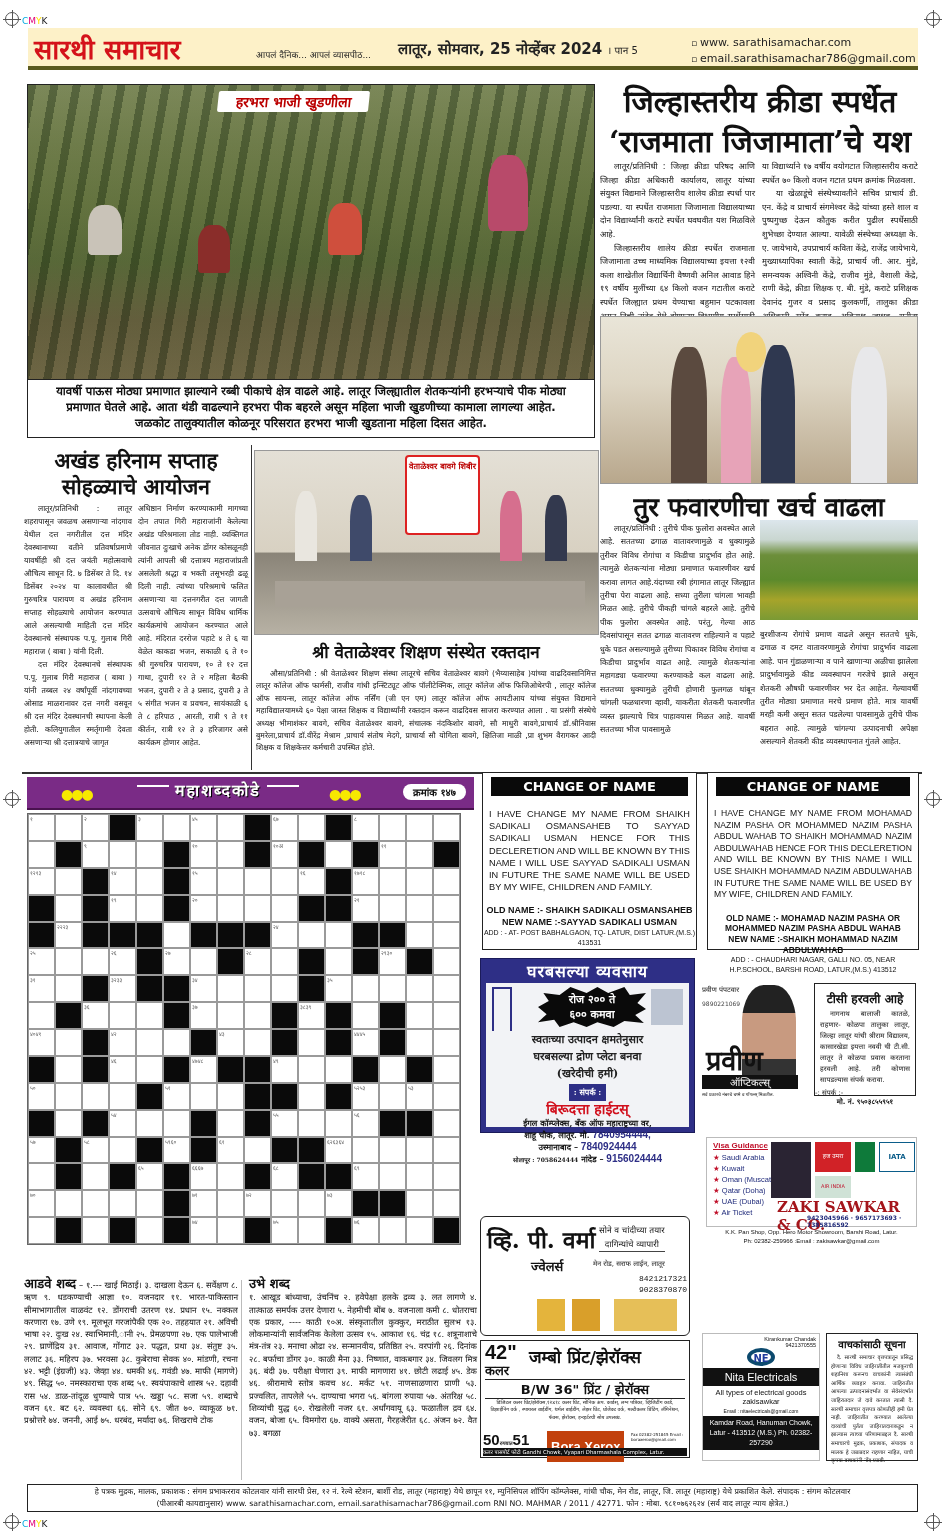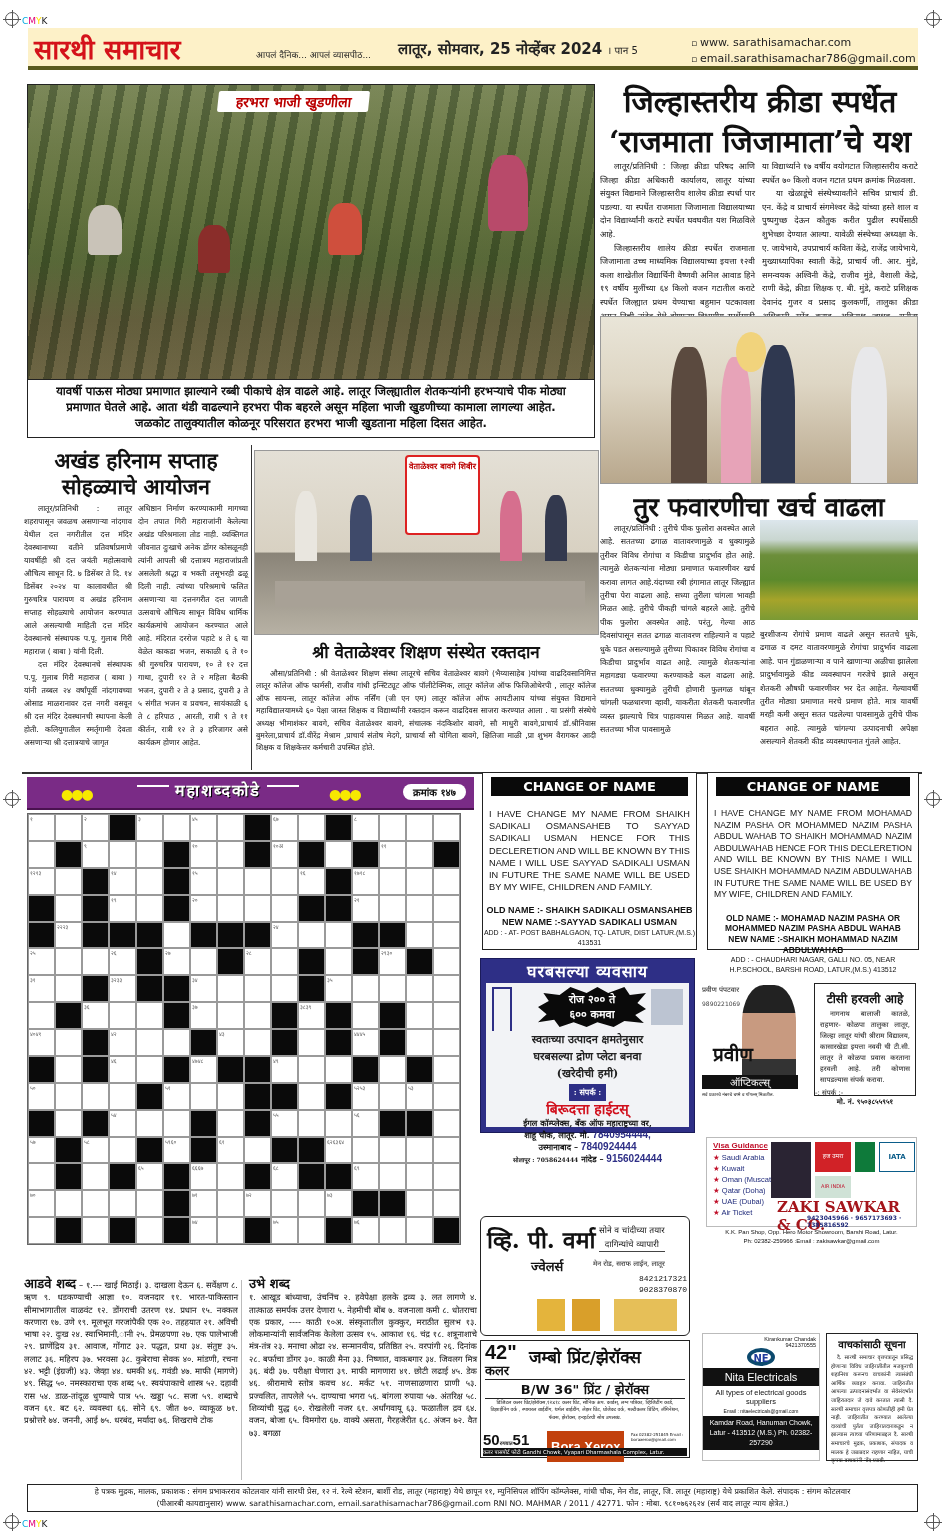--- a/index.html
+++ b/index.html
@@ -595,21 +595,21 @@
         <div><span style="font-size:6px">सोलापूर : 7058624444</span> <span>नांदेड –</span> <b>9156024444</b></div>
       </div>
     </div>
   </div>
 </div>
 
 <div class="ad pravin">
   <div style="font-size:7px">प्रवीण पंपटवार</div>
   <div style="font-size:6px;color:#444;margin-top:6px">9890221069</div>
   <div style="position:absolute;left:40px;top:0;width:54px;height:92px;background:linear-gradient(180deg,#222 0 30%,#c89a80 30% 80%,#333 80%);border-radius:40% 40% 0 0"></div>
-  <div style="position:absolute;left:11px;top:56px;font-family:Liberation Sans, sans-serif;font-weight:bold;font-size:19px">प्रवीण</div>
+  <div style="position:absolute;left:4px;top:56px;font-family:Liberation Sans, sans-serif;font-weight:bold;font-size:27px">प्रवीण</div>
   <div style="position:absolute;left:0;top:90px;width:96px;background:#111;color:#fff;font-size:10px;text-align:center">ऑप्टिकल्स्</div>
   <div style="position:absolute;left:0;top:106px;font-size:4.5px;white-space:nowrap">सर्व प्रकारचे नंबरचे चष्मे व गॉगल्स् मिळतील.</div>
 </div>
 
 <div class="ad tc">
   <div style="font-weight:bold;font-size:12px;text-align:center;margin-top:6px">टीसी हरवली आहे</div>
   <div style="font-size:7px;line-height:11px;padding:2px 5px;text-align:justify;text-indent:10px">नागनाथ बालाजी कातळे, राहणार- कोळपा तालुका लातूर, जिल्हा लातूर यांची श्रीराम विद्यालय, कासारखेडा इयत्ता नववी ची टी.सी. लातूर ते कोळपा प्रवास करताना हरवली आहे. तरी कोणास सापडल्यास संपर्क करावा.</div>
   <div style="font-size:7px;text-align:left">-: संपर्क :-</div>
   <div style="font-size:7px;text-align:center;font-weight:bold">मो. नं. ९५०३८५५९५१</div>
 </div>
@@ -662,21 +662,21 @@
   <div style="position:absolute;left:66px;top:90px;background:#c2410c;color:#fff;font-family:'Liberation Sans',sans-serif;font-weight:bold;font-size:13px;padding:8px 4px">Bora Xerox</div>
   <div style="position:absolute;left:150px;top:91px;font-size:4px;width:56px">Fax 02382-251845 Email : boraxerox@gmail.com</div>
   <div style="position:absolute;left:2px;bottom:1px;right:2px;background:#111;color:#fff;font-size:5.3px;white-space:nowrap;overflow:hidden"><span>कलर पासपोर्ट फोटो</span> <span>Gandhi Chowk, Vyapari Dharmashala Complex, Latur.</span></div>
 </div>
 
 <div class="ad nita">
   <div style="text-align:right;font-family:'Liberation Sans',sans-serif;font-size:5.5px;padding:2px 3px 0">Kirankumar Chandak</div>
   <div style="text-align:right;font-family:'Liberation Sans',sans-serif;font-size:5.5px;padding:0 3px">9421370555</div>
   <div style="width:28px;height:18px;margin:0 auto;border:4px solid #0c4a6e;border-radius:50%;color:#1f3a9a;font-weight:bold;font-size:10px;text-align:center;line-height:14px">NE</div>
   <div style="background:#111;color:#fff;font-family:'Liberation Sans',sans-serif;font-size:11px;text-align:center;padding:3px 16px;margin-top:2px">Nita Electricals</div>
-  <div style="font-family:'Liberation Sans',sans-serif;font-size:7.5px;text-align:center;padding:2px 8px">All types of electrical goods suppliers</div>
+  <div style="font-family:'Liberation Sans',sans-serif;font-size:7.5px;text-align:center;padding:2px 8px">All types of electrical goods zakisawkar</div>
   <div style="font-family:'Liberation Sans',sans-serif;font-size:5px;text-align:center">Email : nitaelectricals@gmail.com</div>
   <div style="background:#111;color:#fff;font-family:'Liberation Sans',sans-serif;font-size:7px;line-height:10px;text-align:center;padding:2px 6px;margin-top:2px">Kamdar Road, Hanuman Chowk, Latur - 413512 (M.S.) Ph. 02382-257290</div>
 </div>
 
 <div class="ad notice">
   <div style="font-weight:bold;font-size:10px;text-align:center;padding-top:3px">वाचकांसाठी सूचना</div>
   <div style="font-size:5.4px;line-height:8.6px;text-align:justify;padding:2px 4px;text-indent:6px">दै. सारथी समाचार वृत्तपत्रातून प्रसिद्ध होणाऱ्या विविध जाहिरातीतील मजकुराची शहानिशा करूनच वाचकांनी त्यासंबंधी आर्थिक व्यवहार करावा. जाहिरातीत आपल्या उत्पादनासंदर्भात वा सेवेसंदर्भात जाहिरातदार जे दावे करतात त्यासी दै. सारथी समाचार वृत्तपत्र कोणतीही हमी घेत नाही. जाहिरातीत करण्यात आलेल्या दाव्यांची पुर्तता जाहिरातदाराकडून न झाल्यास त्याच्या परिणामाबद्दल दै. सारथी समाचारचे मुद्रक, प्रकाशक, संपादक व मालक हे जबाबदार राहणार नाहित, याची कृपया वाचकांनी नोंद घ्यावी.</div>
 </div>
 
 <div class="abs footer">

